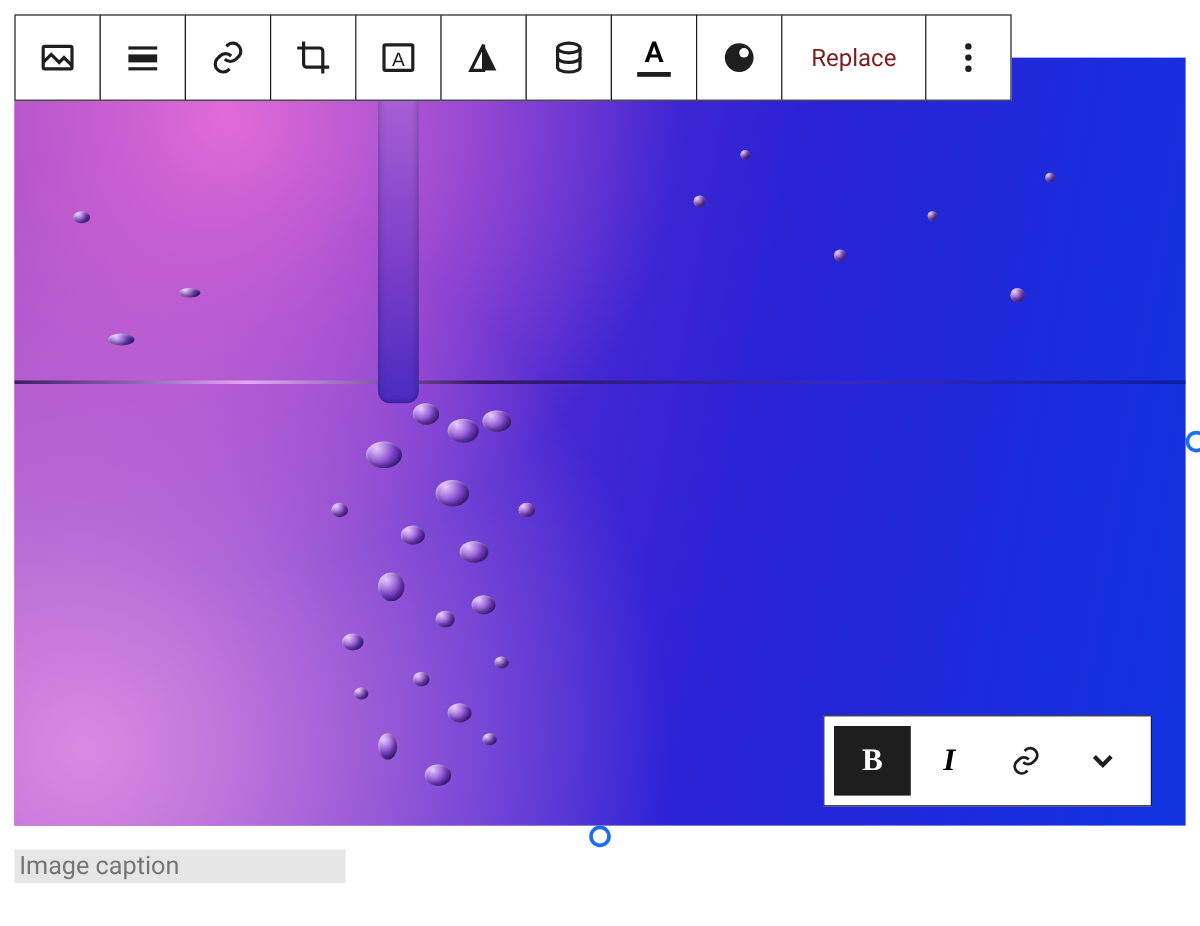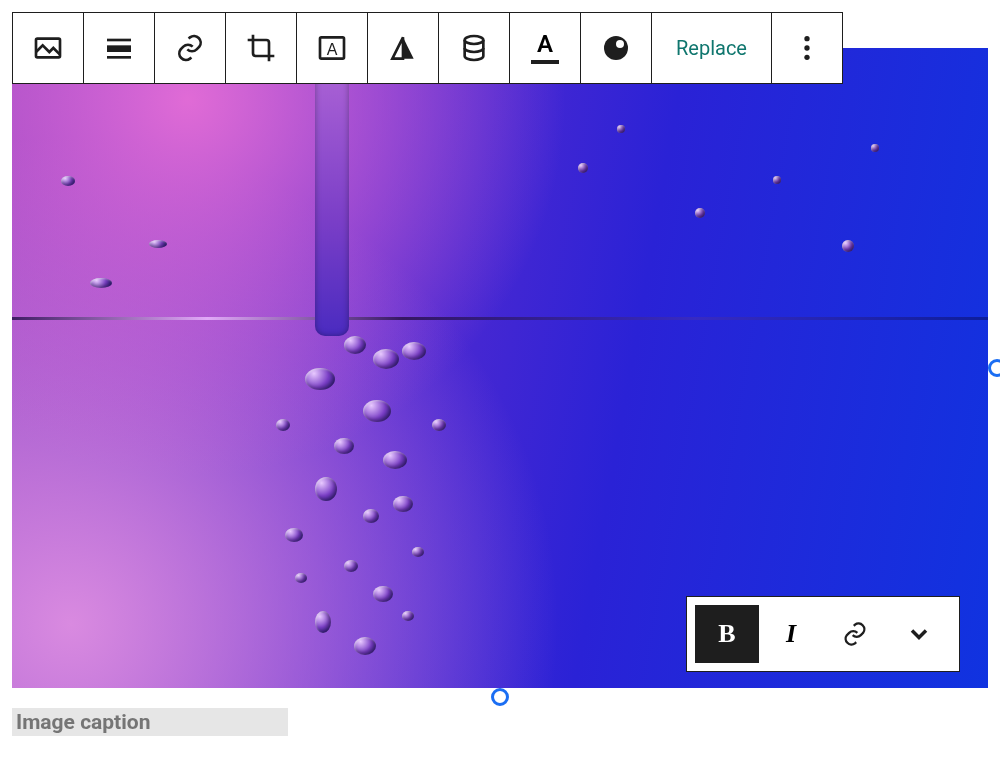--- a/index.html
+++ b/index.html
@@ -29,21 +29,21 @@
     align-items: center;
     justify-content: center;
     background: #fff;
     cursor: pointer;
   }
   .tb-btn:first-child { margin-left: 0; }
   .tb-btn.text {
     width: auto;
     padding: 0 24px;
     font-size: 20px;
-    color: #0f766e;
+    color: #7f1d1d;
   }
   .tb-btn svg { width: 32px; height: 32px; }
 
   
   .canvas {
     position: relative;
     top: 36px;
     width: 976px;
     height: 640px;
   }
@@ -90,21 +90,21 @@
   }
   .handle.right{ right:-9px; top:50%; transform:translate(50%,-50%);}
   .handle.bottom{ left:50%; bottom:-9px; transform:translate(-50%,50%);}
 
   
   .caption{
     position:absolute;
     left:0;
     top: 696px;
     font-size:21px;
-    font-weight:700;
+    font-weight:400;
     color:#4d7c0f;
     background:#e6e6e6;
     padding:2px 4px;
     border:none;
     outline:none;
     font-family:inherit;
   }
 
   
   .inline-toolbar{

